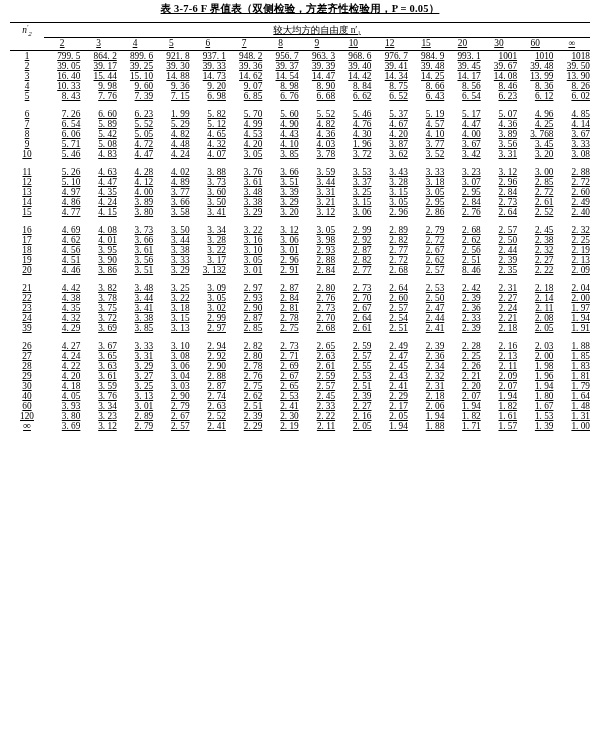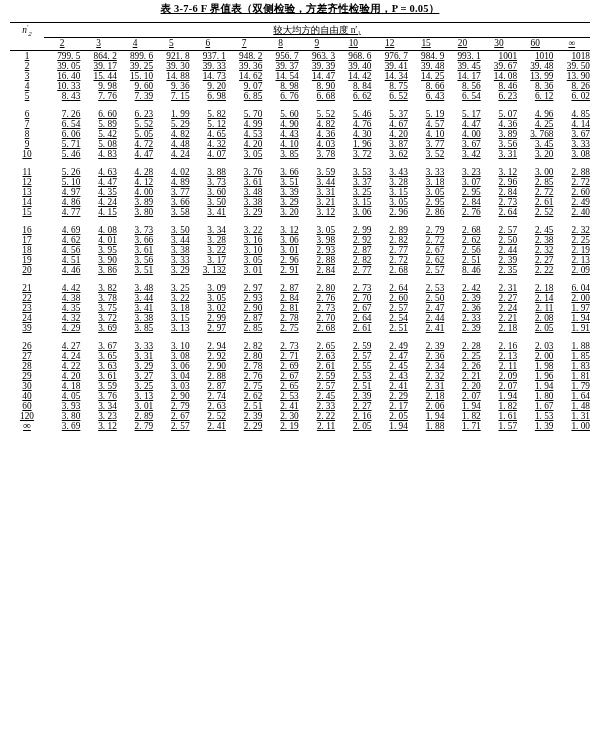--- a/index.html
+++ b/index.html
@@ -521,21 +521,21 @@
           <td class="cell">3. 09</td>
           <td class="cell">2. 97</td>
           <td class="cell">2. 87</td>
           <td class="cell">2. 80</td>
           <td class="cell">2. 73</td>
           <td class="cell">2. 64</td>
           <td class="cell">2. 53</td>
           <td class="cell">2. 42</td>
           <td class="cell">2. 31</td>
           <td class="cell">2. 18</td>
-          <td class="cell last">6. 04</td>
+          <td class="cell last">2. 04</td>
         </tr>
         <tr>
           <td class="rowlabel">22</td>
           <td class="cell">4. 38</td>
           <td class="cell">3. 78</td>
           <td class="cell">3. 44</td>
           <td class="cell">3. 22</td>
           <td class="cell">3. 05</td>
           <td class="cell">2. 93</td>
           <td class="cell">2. 84</td>

